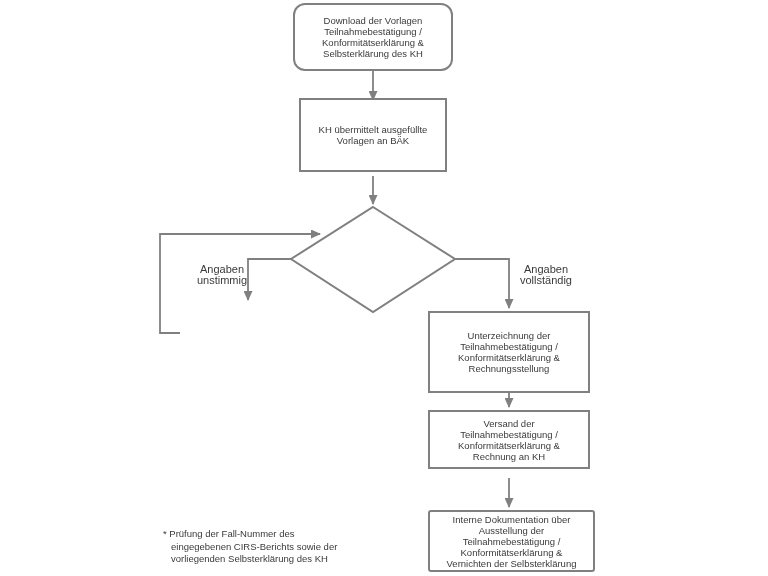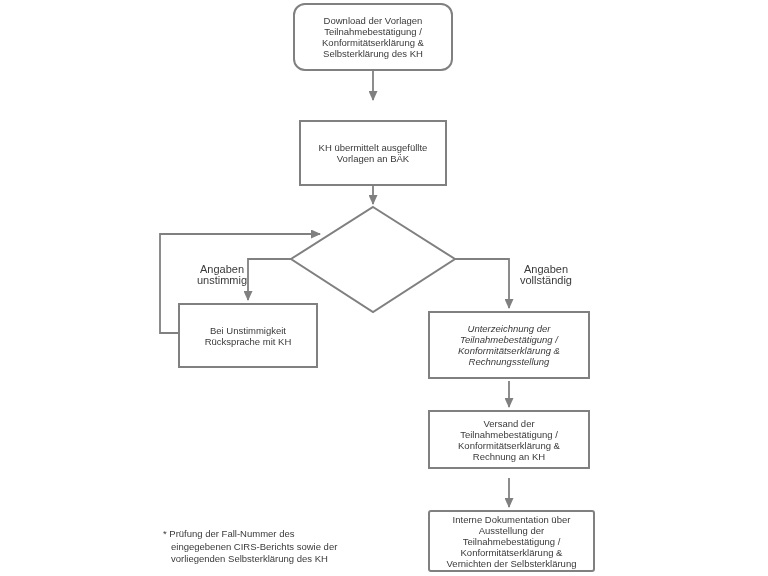--- a/index.html
+++ b/index.html
@@ -57,23 +57,23 @@
     z-index: 2;
     font-size: 9.5px;
     line-height: 12.5px;
     color: #3a3a3a;
     white-space: pre-line;
     text-indent: -8px;
     padding-left: 8px;
   }
   
   #node-start        { left: 293px; top: 3px;   width: 160px; height: 68px; }
-  #node-submit       { left: 299px; top: 120px; width: 148px; height: 66px; }
+  #node-submit       { left: 299px; top: 98px; width: 148px; height: 74px; }
   #node-discrepancy  { left: 178px; top: 303px; width: 140px; height: 65px; }
-  #node-sign         { left: 428px; top: 311px; width: 162px; height: 68px; font-style: italic; }
+  #node-sign         { left: 428px; top: 311px; width: 162px; height: 82px; }
   #node-send         { left: 428px; top: 410px; width: 162px; height: 59px; }
   #node-doc          { left: 428px; top: 510px; width: 167px; height: 62px; border-radius: 3px; }
   #decision-label    { left: 313px; top: 226px; width: 120px; }
   #edge-label-left   { left: 190px; top: 264px; width: 64px; }
   #edge-label-right  { left: 514px; top: 264px; width: 64px; }
   #footnote          { left: 163px; top: 528px; width: 210px; }
 </style>
 </head>
 <body>
 
@@ -111,22 +111,20 @@
   <div class="node" id="node-submit">KH übermittelt ausgefüllte
 Vorlagen an BÄK</div>
 
 
   <div class="edge-label" id="edge-label-left">Angaben
 unstimmig</div>
 
   <div class="edge-label" id="edge-label-right">Angaben
 vollständig</div>
 
-  <div class="node" id="node-discrepancy">Bei Unstimmigkeit
-Rücksprache mit KH</div>
 
   <div class="node" id="node-sign">Unterzeichnung der
 Teilnahmebestätigung /
 Konformitätserklärung &amp;
 Rechnungsstellung</div>
 
   <div class="node" id="node-send">Versand der
 Teilnahmebestätigung /
 Konformitätserklärung &amp;
 Rechnung an KH</div>

